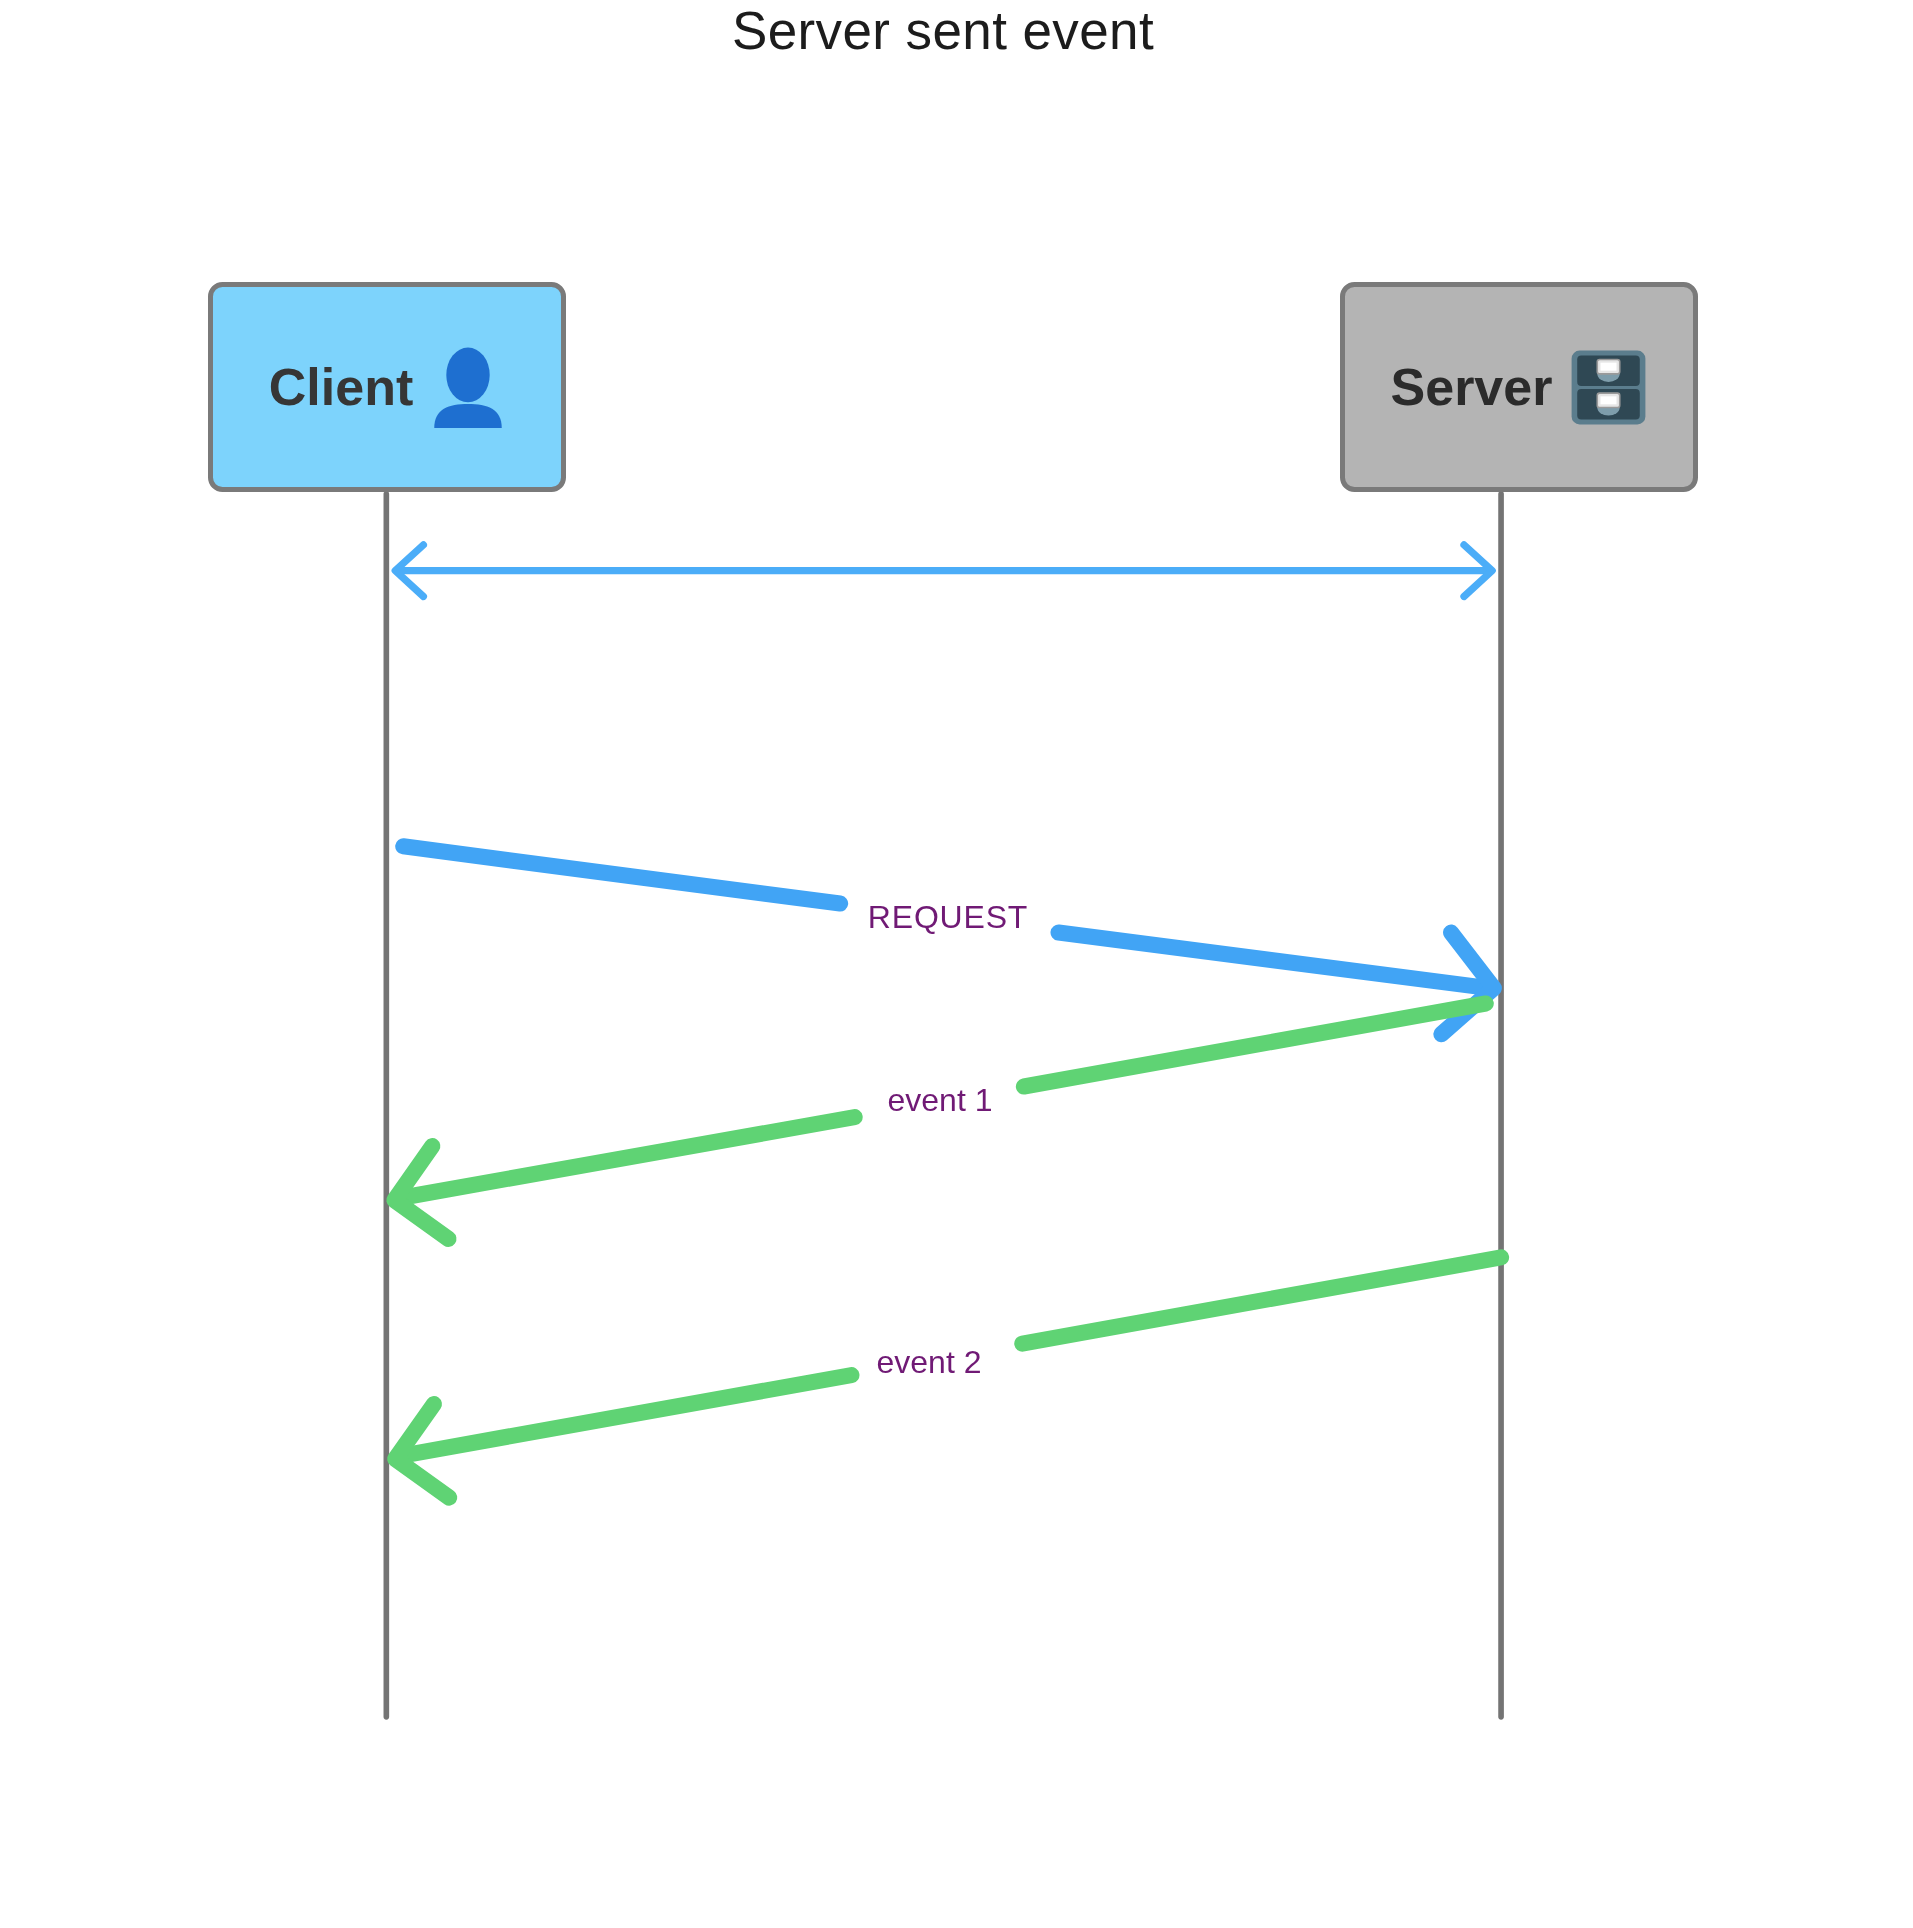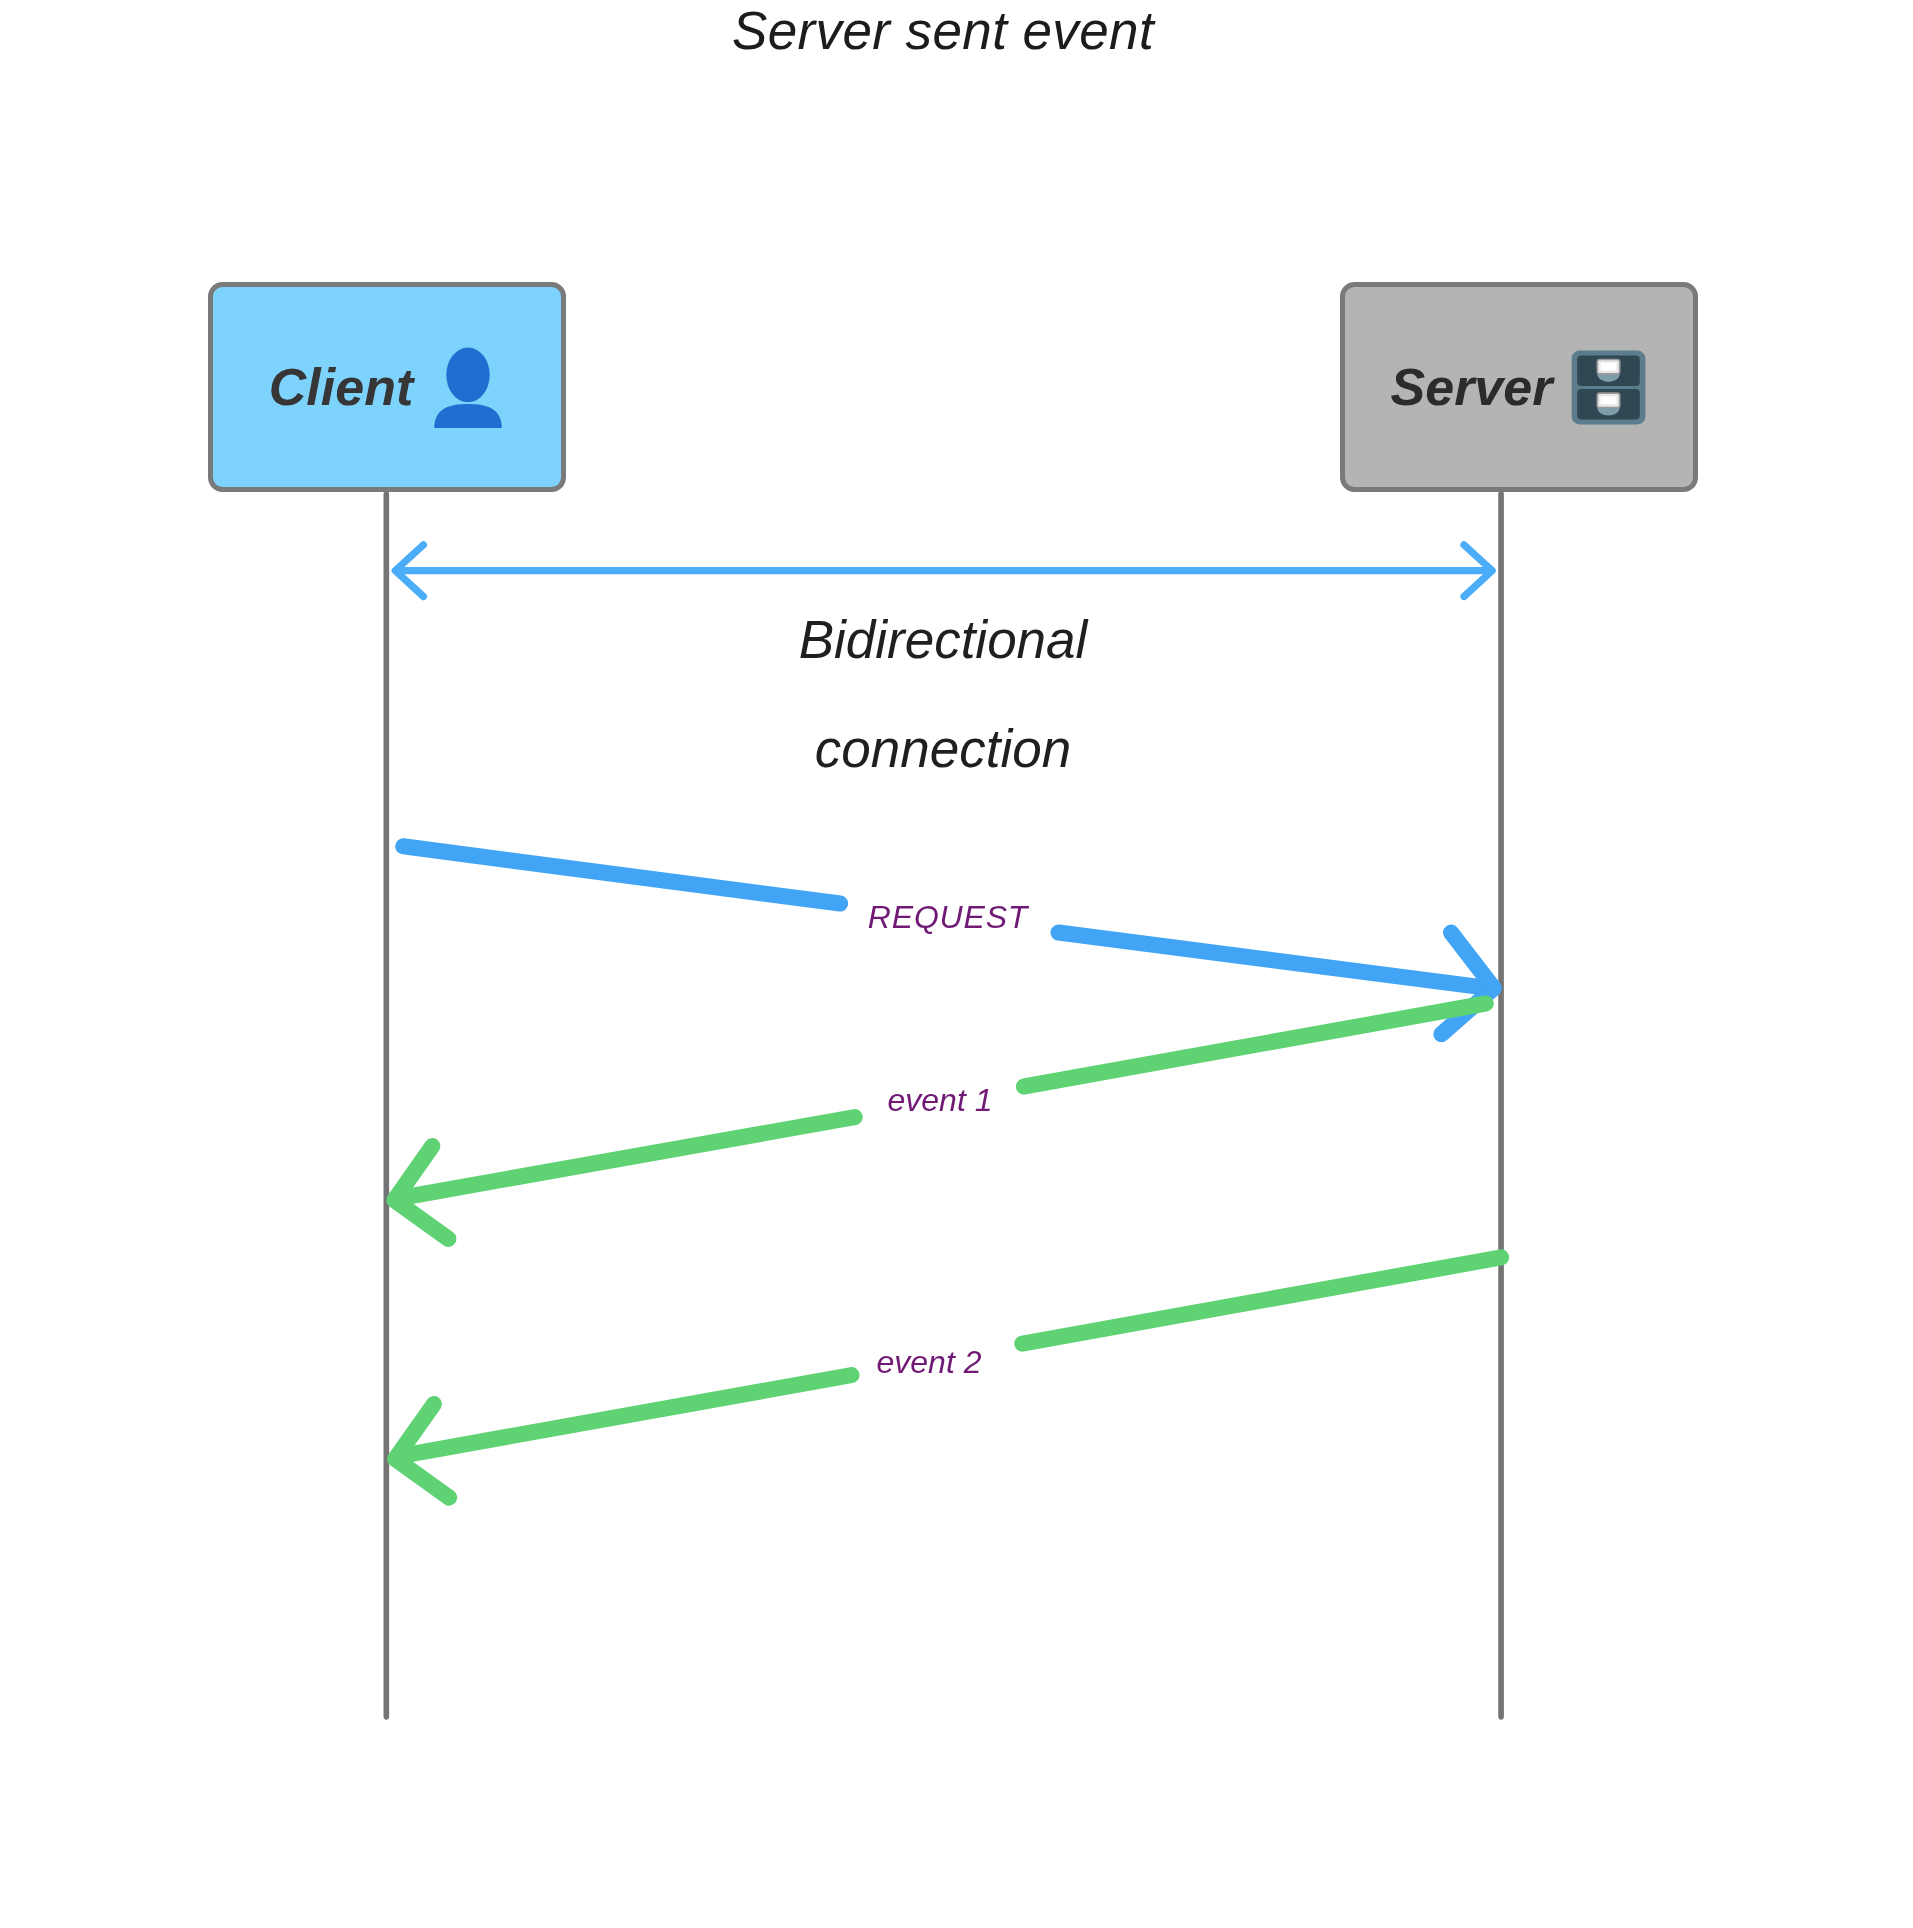--- a/index.html
+++ b/index.html
@@ -3,21 +3,20 @@
 <meta charset="utf-8">
 <style>
   html,body{margin:0;padding:0;background:#ffffff;}
   .canvas{
     position:relative;
     width:1914px;
     height:1928px;
     background:#ffffff;
     font-family:"Liberation Sans", sans-serif;
     overflow:hidden;
-    font-style:italic;
   }
   .layer{position:absolute;left:0;top:0;}
   .title{
     position:absolute;
     left:0; top:250; width:1886px;
     text-align:center;
     font-size:53px;
     font-weight:500;
     color:#1c1c1c;
     letter-spacing:0.4px;
@@ -115,20 +114,19 @@
       <rect x="9" y="50" width="78" height="38" rx="5" fill="#2f4854"></rect>
       <path d="M34,31 a14,10 0 0 0 28,0 z" fill="#7e9dab"></path>
       <path d="M34,73 a14,10 0 0 0 28,0 z" fill="#7e9dab"></path>
       <rect x="34" y="13" width="28" height="18" rx="3" fill="#e6e6e6" stroke="#9a9a9a" stroke-width="2"></rect>
       <rect x="38" y="17" width="20" height="10" fill="#ffffff"></rect>
       <rect x="34" y="55" width="28" height="18" rx="3" fill="#e6e6e6" stroke="#9a9a9a" stroke-width="2"></rect>
       <rect x="38" y="59" width="20" height="10" fill="#ffffff"></rect>
     </svg>
   </div>
 
-  <div class="conn-label">Bidirectional connection</div>
 
   <div class="msg-label request">REQUEST</div>
   <div class="msg-label event1">event 1</div>
   <div class="msg-label event2">event 2</div>
 
 </div>
 
 
 </body></html>

